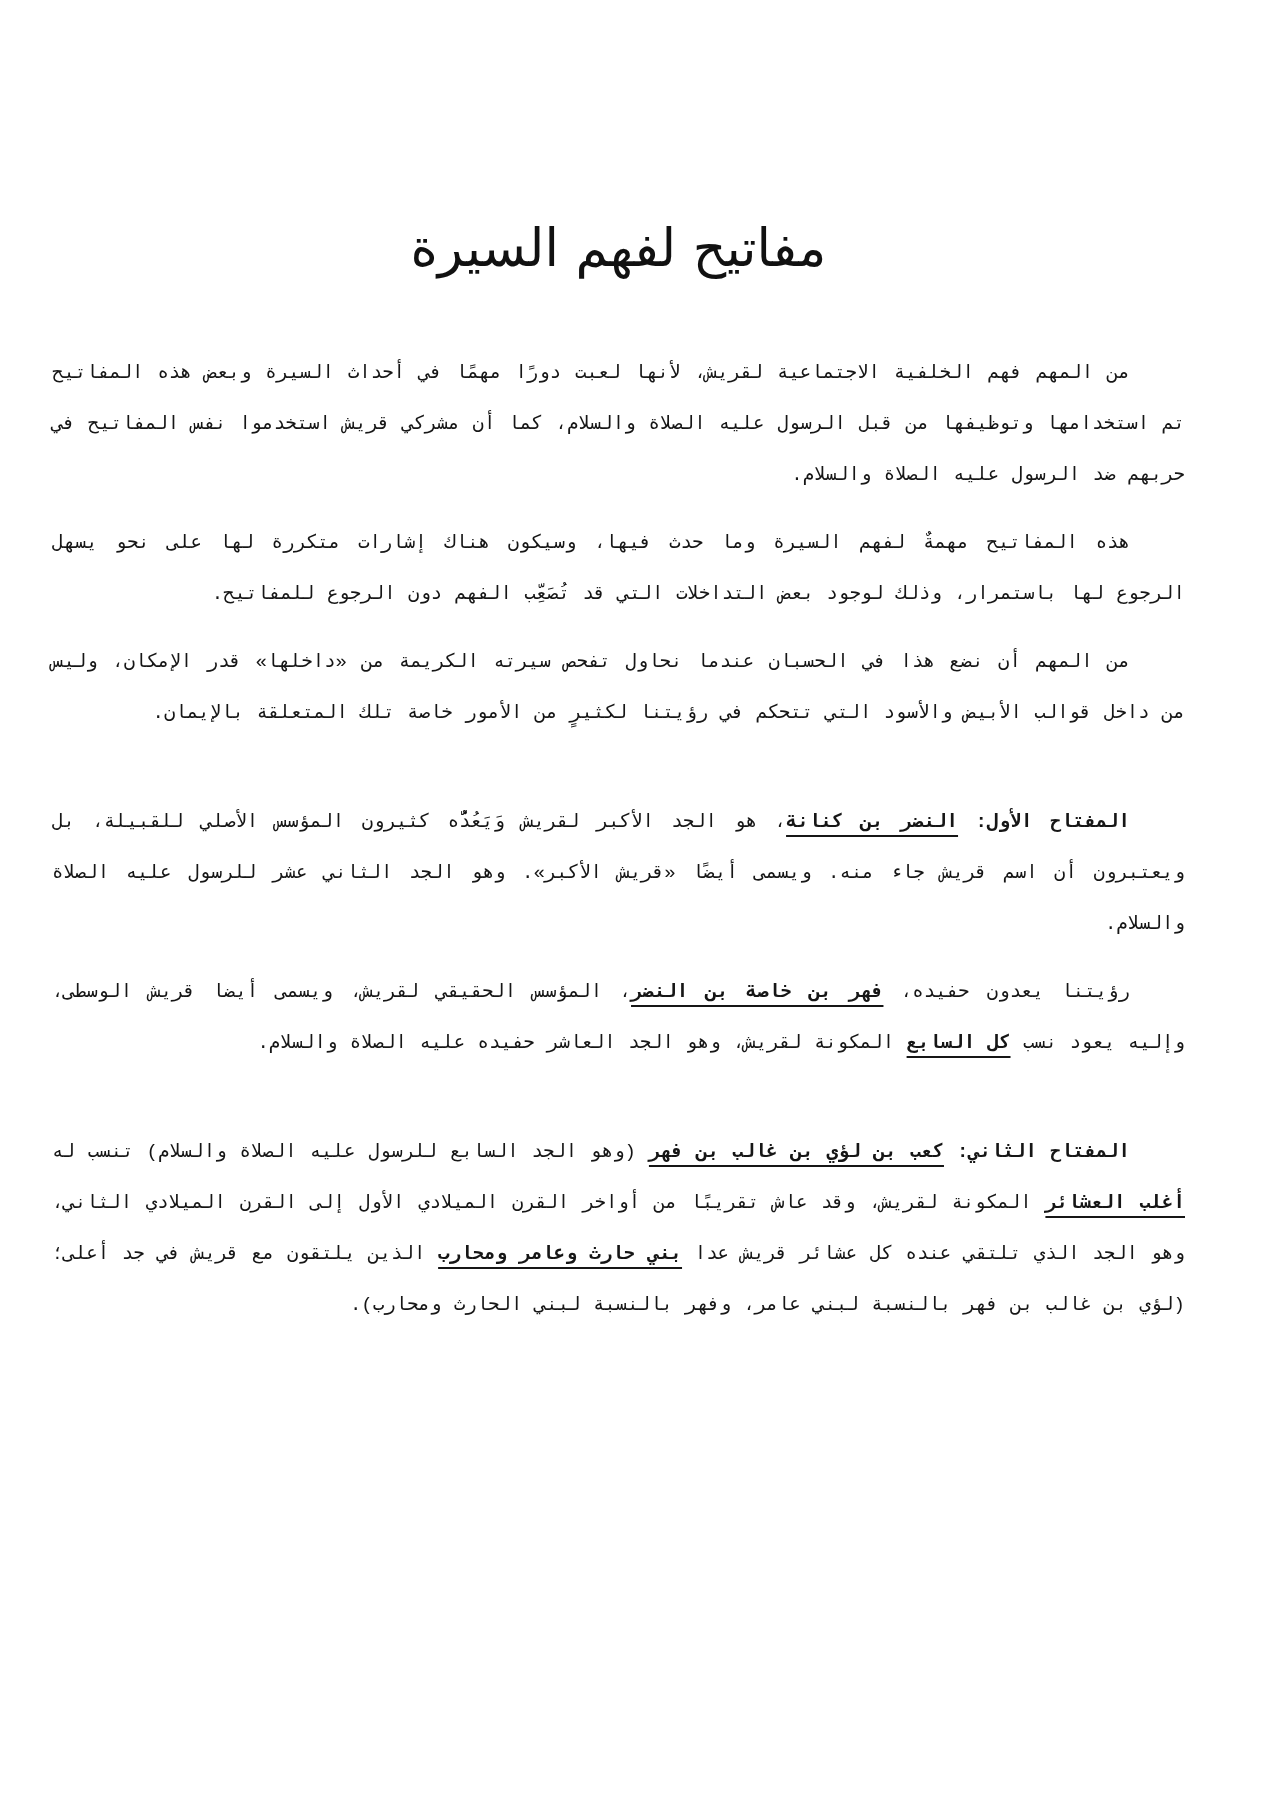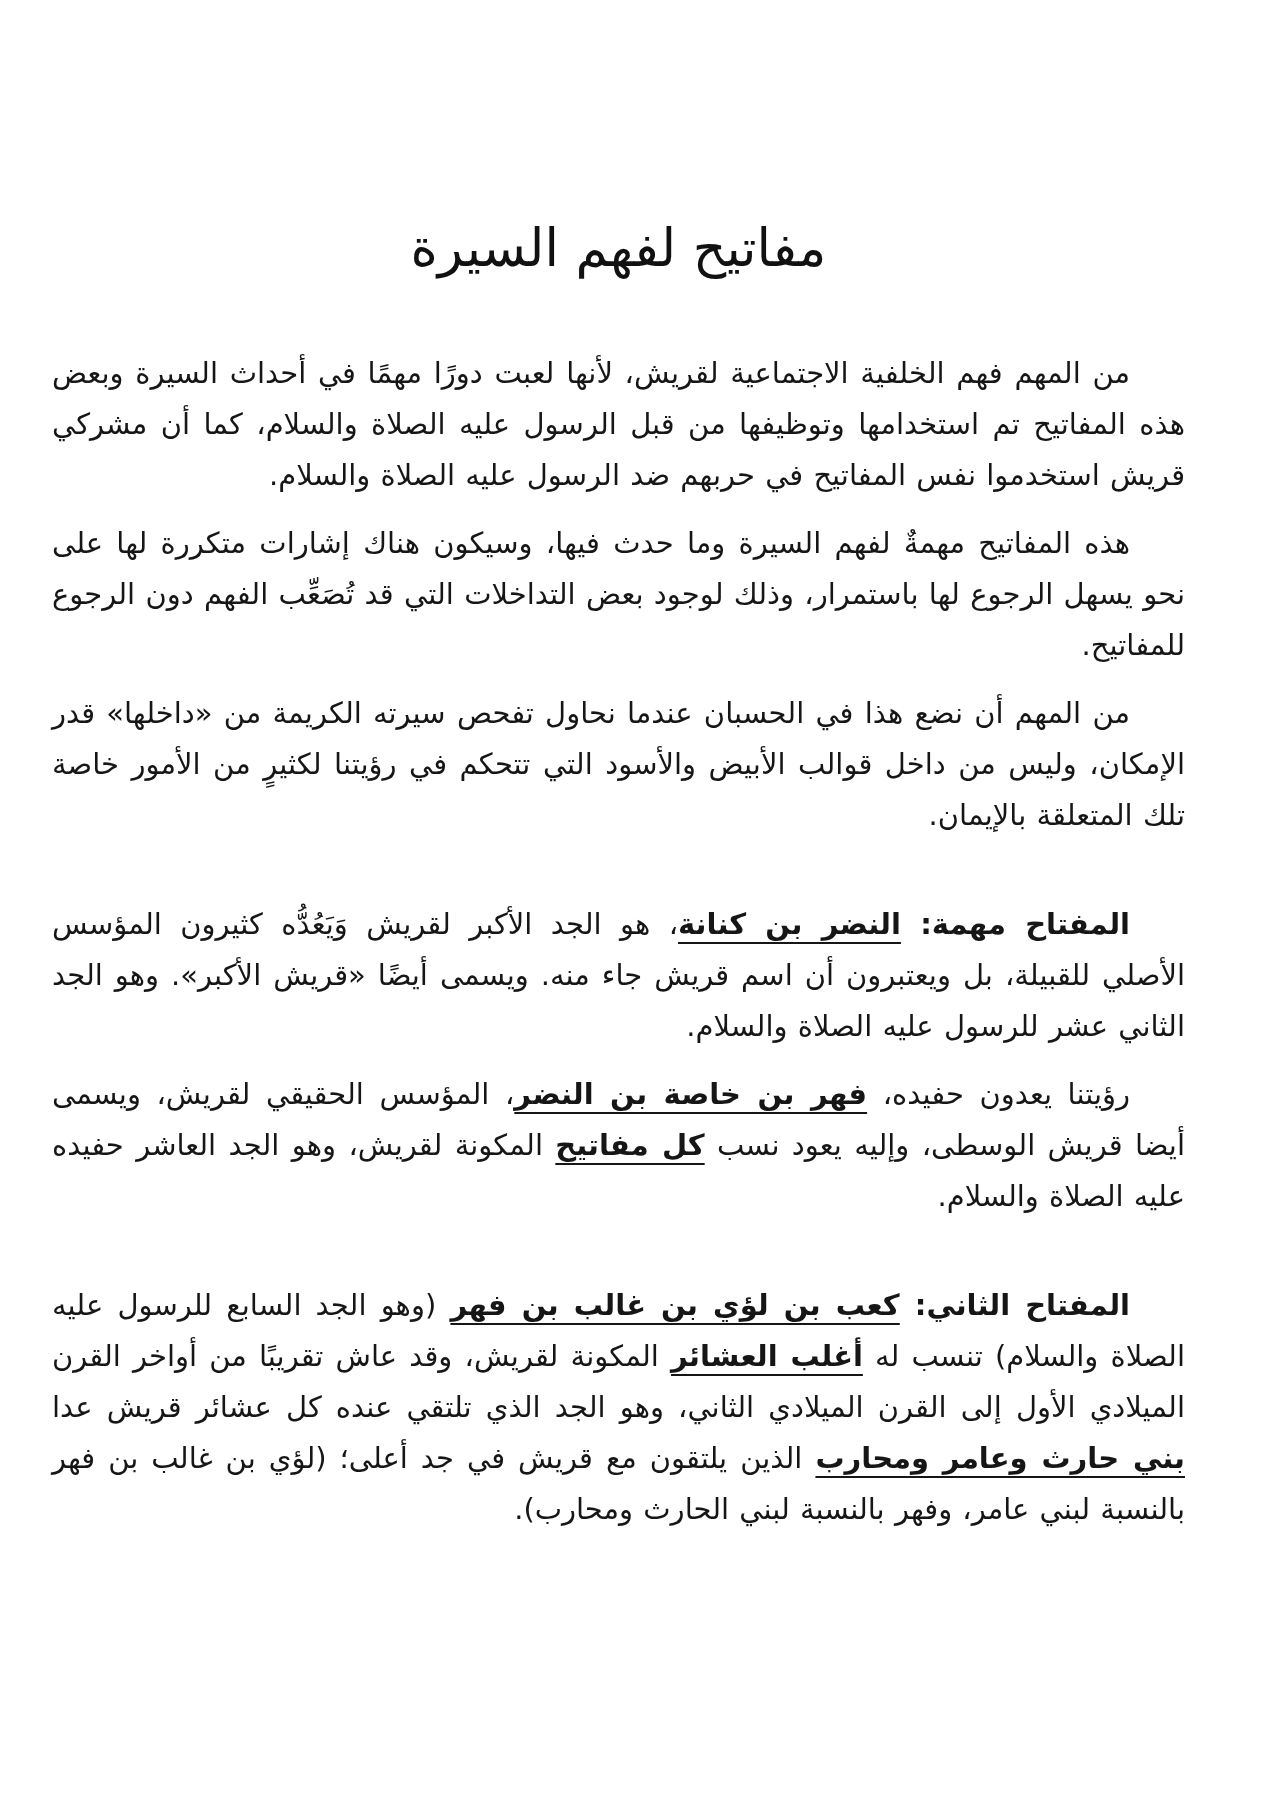--- a/index.html
+++ b/index.html
@@ -23,25 +23,26 @@
   .doc-title {
     margin: 0 0 70px 0;
     text-align: center;
     font-size: 52px;
     font-weight: 400;
     color: #111111;
     letter-spacing: 0;
   }
   .para {
     margin: 0 0 17px 0;
-    font-size: 29px;
+    font-size: 19px;
     line-height: 51px;
     text-align: justify;
     text-indent: 55px;
     word-spacing: 1px;
+    font-family: Liberation Mono, monospace;
   }
   .gap-top {
     margin-top: 58px;
   }
   .b {
     font-weight: bold;
   }
   .bu {
     font-weight: bold;
     text-decoration: underline;
@@ -55,19 +56,19 @@
 <div class="page">
 
   <h1 class="doc-title">مفاتيح لفهم السيرة</h1>
 
   <p class="para">من المهم فهم الخلفية الاجتماعية لقريش، لأنها لعبت دورًا مهمًا في أحداث السيرة وبعض هذه المفاتيح تم استخدامها وتوظيفها من قبل الرسول عليه الصلاة والسلام، كما أن مشركي قريش استخدموا نفس المفاتيح في حربهم ضد الرسول عليه الصلاة والسلام.</p>
 
   <p class="para">هذه المفاتيح مهمةٌ لفهم السيرة وما حدث فيها، وسيكون هناك إشارات متكررة لها على نحو يسهل الرجوع لها باستمرار، وذلك لوجود بعض التداخلات التي قد تُصَعِّب الفهم دون الرجوع للمفاتيح.</p>
 
   <p class="para">من المهم أن نضع هذا في الحسبان عندما نحاول تفحص سيرته الكريمة من «داخلها» قدر الإمكان، وليس من داخل قوالب الأبيض والأسود التي تتحكم في رؤيتنا لكثيرٍ من الأمور خاصة تلك المتعلقة بالإيمان.</p>
 
-  <p class="para gap-top"><span class="b">المفتاح مهمة: </span><span class="bu">النضر بن كنانة</span><span>، هو الجد الأكبر لقريش وَيَعُدُّه كثيرون المؤسس الأصلي للقبيلة، بل ويعتبرون أن اسم قريش جاء منه. ويسمى أيضًا «قريش الأكبر». وهو الجد الثاني عشر للرسول عليه الصلاة والسلام.</span></p>
+  <p class="para gap-top"><span class="b">المفتاح الأول: </span><span class="bu">النضر بن كنانة</span><span>، هو الجد الأكبر لقريش وَيَعُدُّه كثيرون المؤسس الأصلي للقبيلة، بل ويعتبرون أن اسم قريش جاء منه. ويسمى أيضًا «قريش الأكبر». وهو الجد الثاني عشر للرسول عليه الصلاة والسلام.</span></p>
 
-  <p class="para"><span>رؤيتنا يعدون حفيده، </span><span class="bu">فهر بن خاصة بن النضر</span><span>، المؤسس الحقيقي لقريش، ويسمى أيضا قريش الوسطى، وإليه يعود نسب </span><span class="bu">كل مفاتيح</span><span> المكونة لقريش، وهو الجد العاشر حفيده عليه الصلاة والسلام.</span></p>
+  <p class="para"><span>رؤيتنا يعدون حفيده، </span><span class="bu">فهر بن خاصة بن النضر</span><span>، المؤسس الحقيقي لقريش، ويسمى أيضا قريش الوسطى، وإليه يعود نسب </span><span class="bu">كل السابع</span><span> المكونة لقريش، وهو الجد العاشر حفيده عليه الصلاة والسلام.</span></p>
 
   <p class="para gap-top"><span class="b">المفتاح الثاني: </span><span class="bu">كعب بن لؤي بن غالب بن فهر</span><span> (وهو الجد السابع للرسول عليه الصلاة والسلام) تنسب له </span><span class="bu">أغلب العشائر</span><span> المكونة لقريش، وقد عاش تقريبًا من أواخر القرن الميلادي الأول إلى القرن الميلادي الثاني، وهو الجد الذي تلتقي عنده كل عشائر قريش عدا </span><span class="bu">بني حارث وعامر ومحارب</span><span> الذين يلتقون مع قريش في جد أعلى؛ (لؤي بن غالب بن فهر بالنسبة لبني عامر، وفهر بالنسبة لبني الحارث ومحارب).</span></p>
 
 </div>
 
 </body></html>

